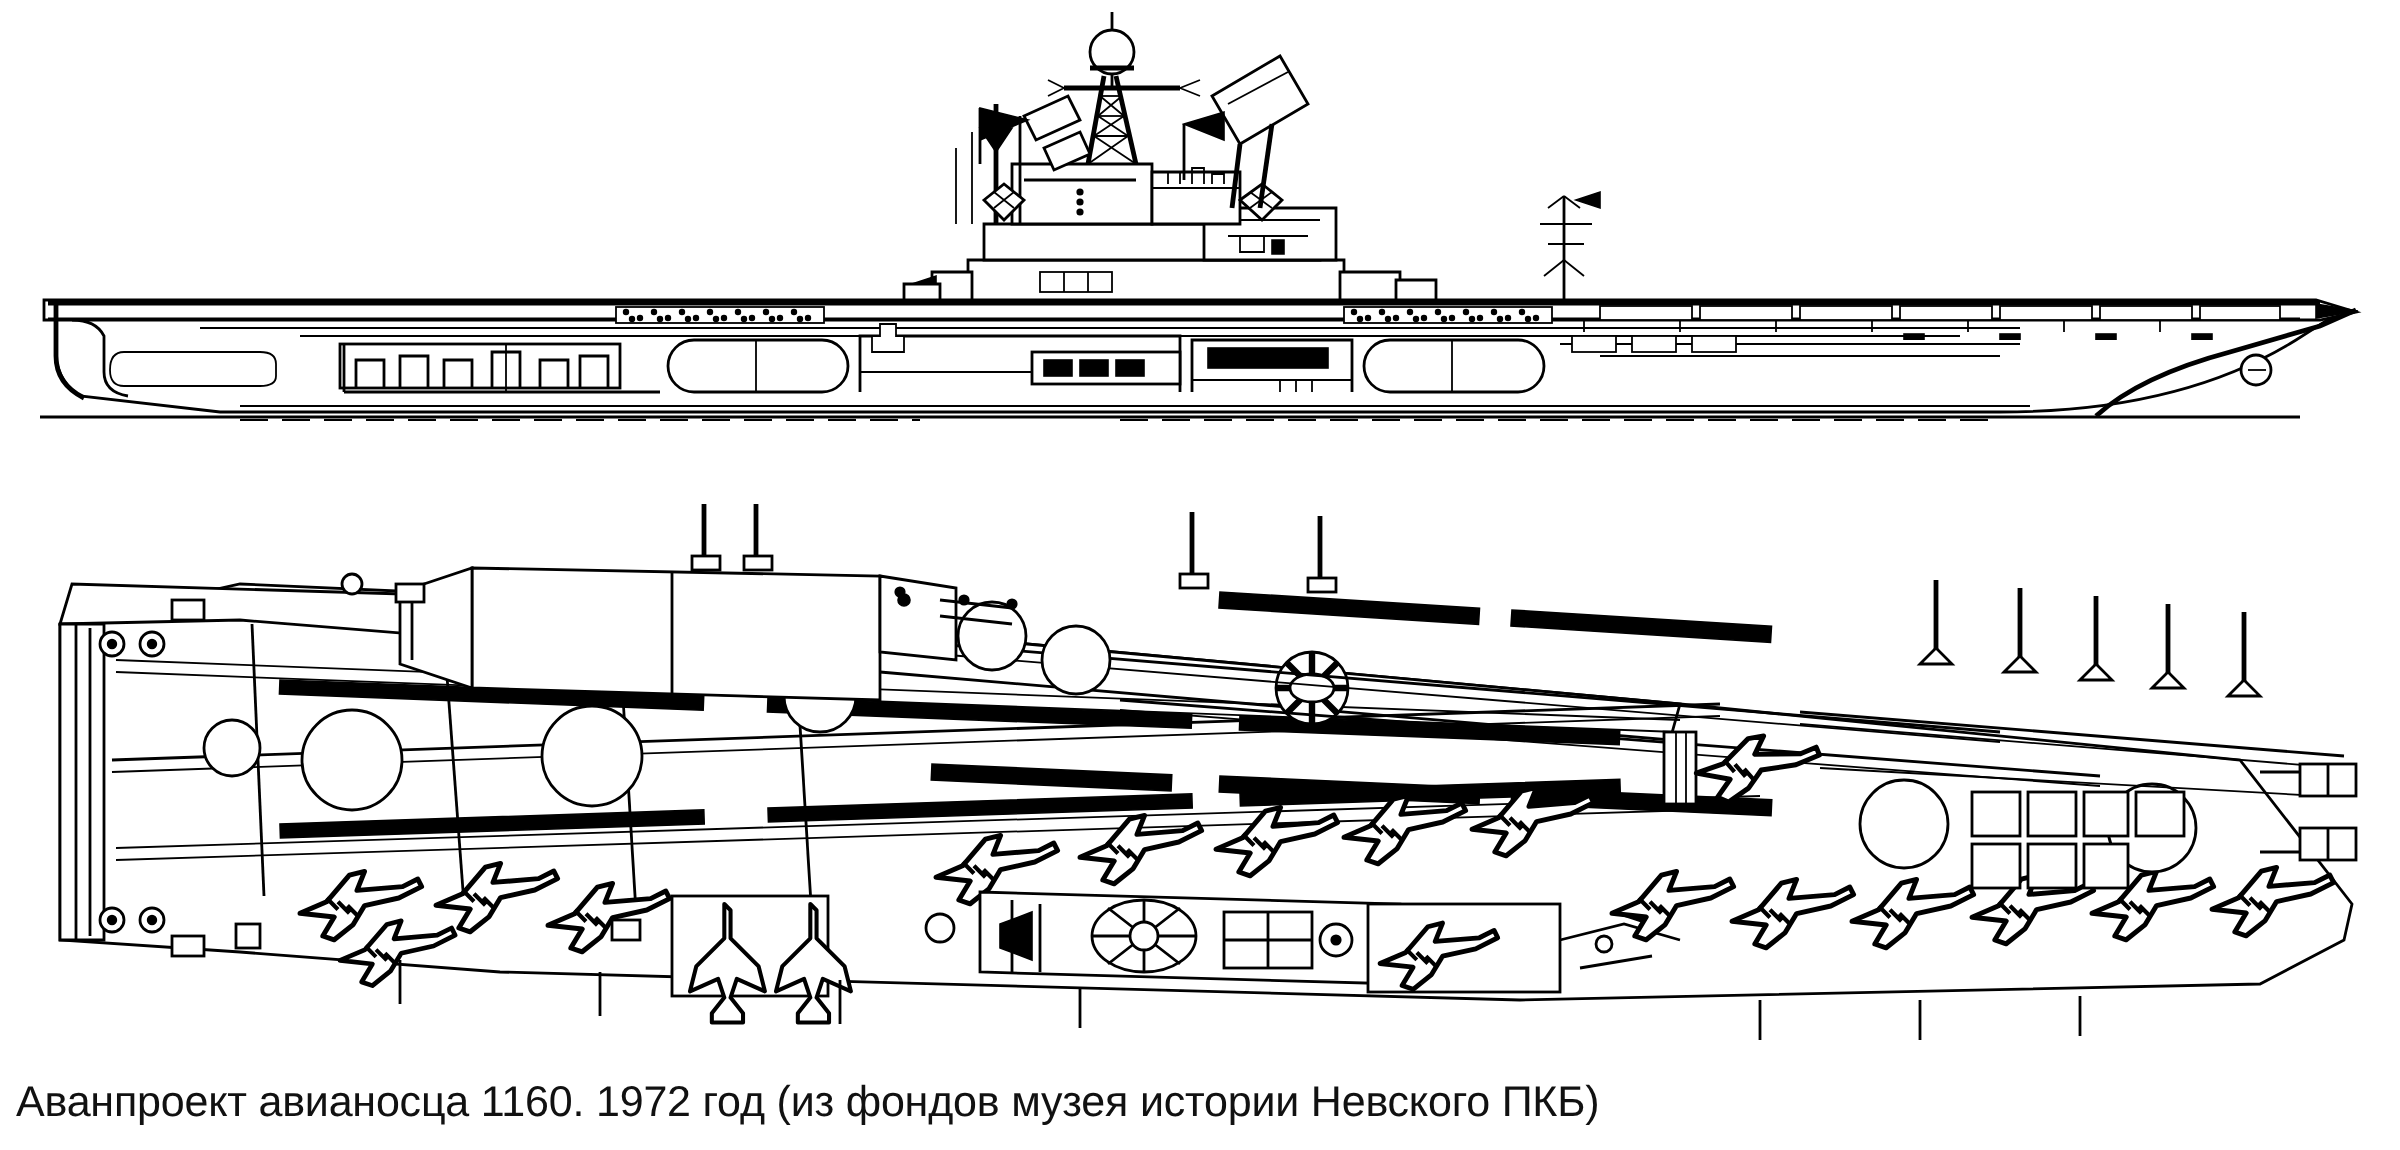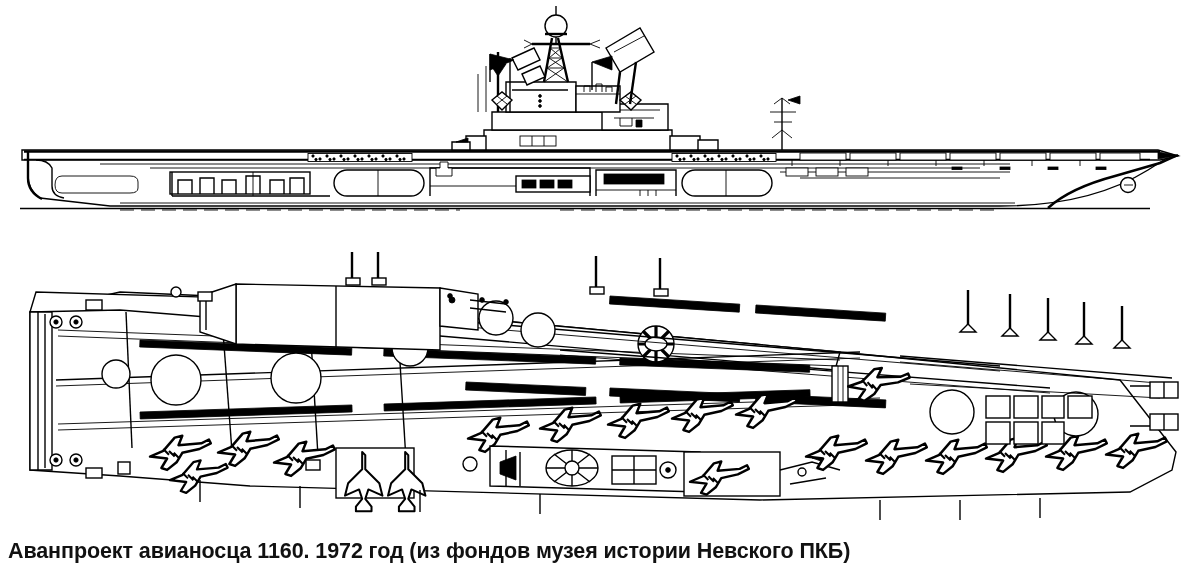--- a/index.html
+++ b/index.html
@@ -35,21 +35,21 @@
     height: 528px;
   }
   .caption {
     position: absolute;
     left: 8px;
     top: 536px;
     width: 1184px;
     height: 34px;
     font-family: "Liberation Sans", sans-serif;
     font-size: 21.5px;
-    font-weight: bold;
+    font-weight: normal;
     letter-spacing: -0.1px;
     color: #111111;
     white-space: nowrap;
     line-height: 30px;
   }
   
   .ln   { fill: none; stroke: #000; stroke-width: 1.4; }
   .ln-t { fill: none; stroke: #000; stroke-width: 0.9; }
   .ln-h { fill: none; stroke: #000; stroke-width: 2.4; }
   .ln-x { fill: none; stroke: #000; stroke-width: 3.2; }

